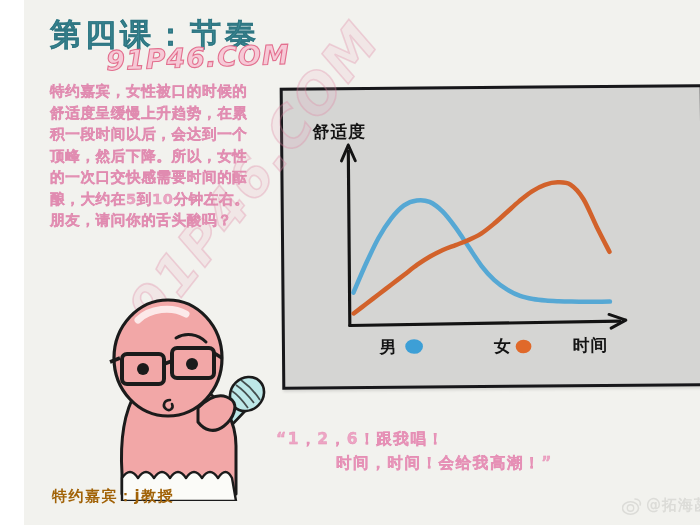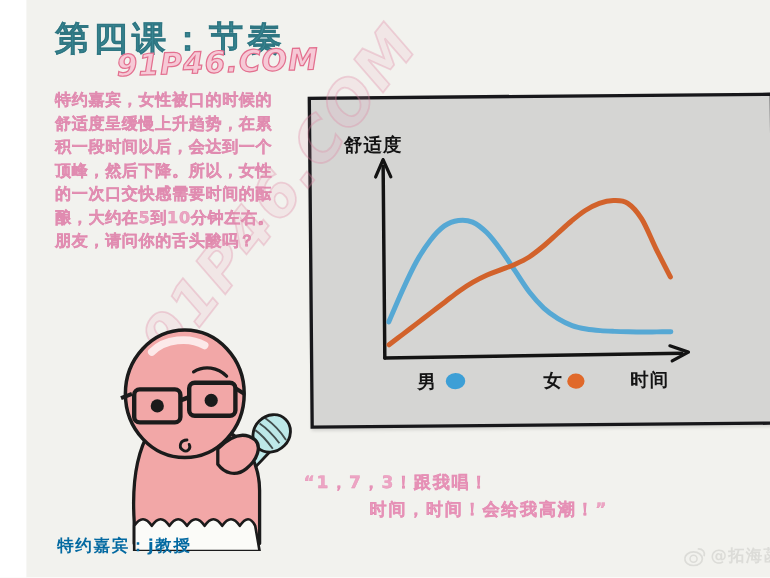--- a/index.html
+++ b/index.html
@@ -87,21 +87,21 @@
   }
 
   
   #guest-caption {
     position: absolute;
     left: 28px;
     top: 487px;
     font-size: 15px;
     letter-spacing: 1.5px;
     font-weight: bold;
-    color: #0369a1;
+    color: #a16207;
     white-space: nowrap;
   }
 
   
   #quote-block {
     position: absolute;
     left: 252px;
     top: 427px;
     color: #eda5c4;
     -webkit-text-stroke: 0.35px #e58fb5;
@@ -219,21 +219,21 @@
 
       <path d="M90 42 C100 36 112 38 120 46" stroke="#1b1b1b" stroke-width="3" fill="none" stroke-linecap="round"></path>
 
       <path d="M84 104 C78 104 76 110 80 113 C84 116 88 112 86 108" stroke="#1b1b1b" stroke-width="2.6" fill="none" stroke-linecap="round"></path>
     </svg>
   </div>
 
   <div id="guest-caption">特约嘉宾：j教授</div>
 
   <div id="quote-block" style="color: rgb(237, 165, 196);">
-    <div id="quote-line-1">“1，7，3！跟我唱！</div>
+    <div id="quote-line-1">“1，2，6！跟我唱！</div>
     <div id="quote-line-2">时间，时间！会给我高潮！”</div>
   </div>
 
   <div id="watermark-weibo">
     <svg class="wb-eye" width="20" height="18" viewBox="0 0 20 18">
       <ellipse cx="8.5" cy="11" rx="8" ry="6.2" fill="none" stroke="#dcdcd8" stroke-width="1.6"></ellipse>
       <circle cx="8.5" cy="11" r="3.2" fill="none" stroke="#dcdcd8" stroke-width="1.4"></circle>
       <path d="M13 2 C17 2 19 5 18.2 8" fill="none" stroke="#dcdcd8" stroke-width="1.6" stroke-linecap="round"></path>
     </svg>
     <span>@拓海菡</span>

